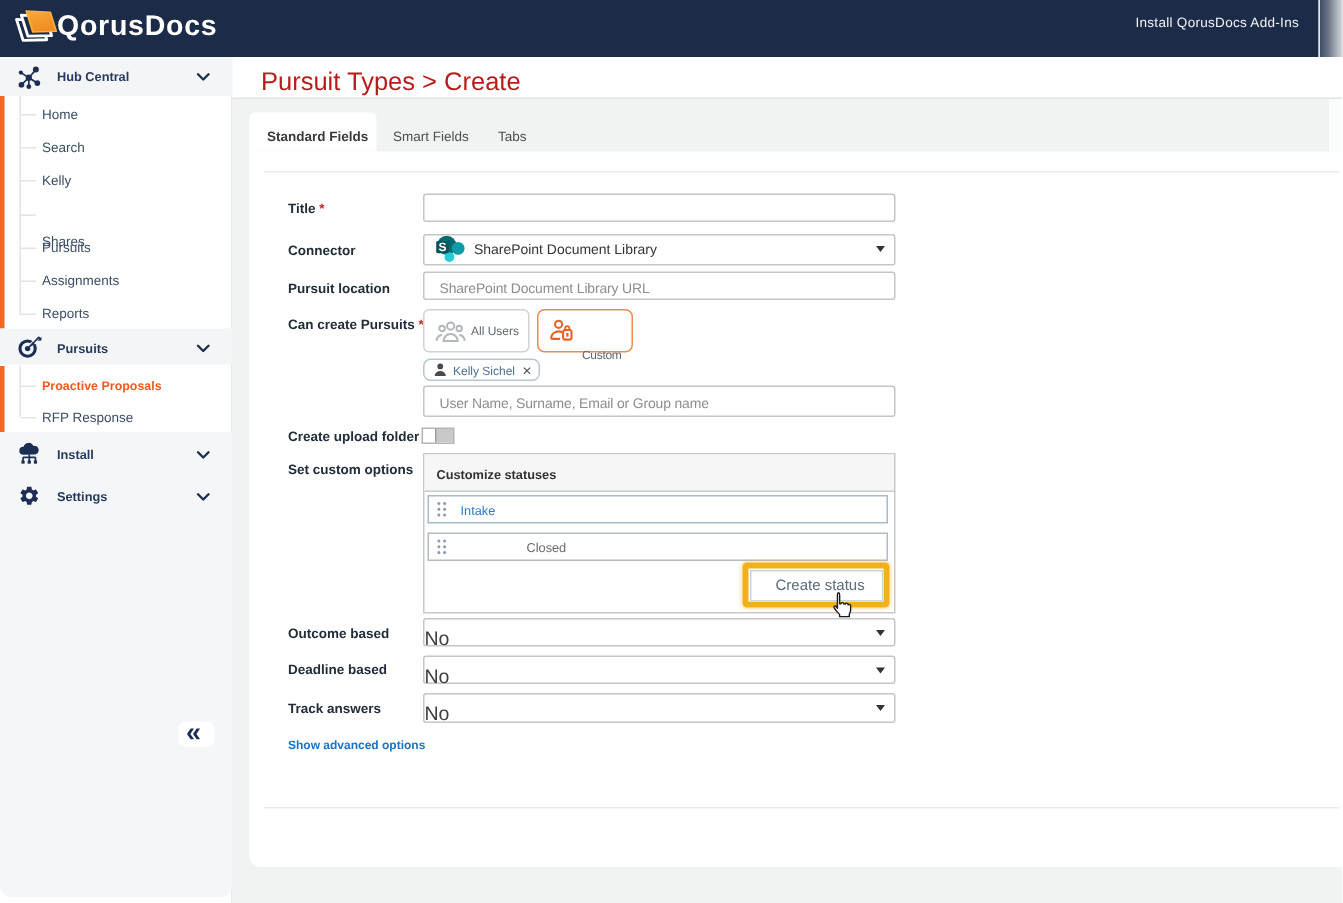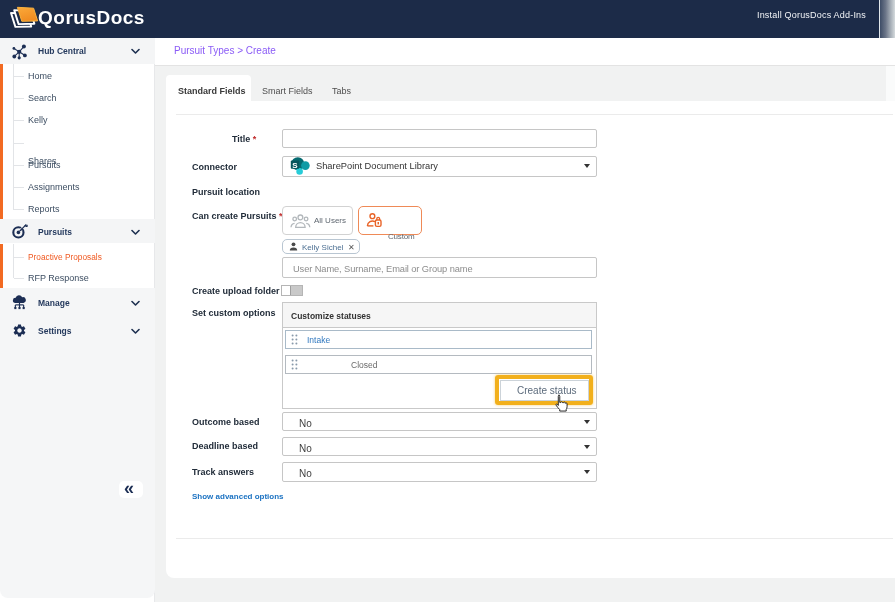--- a/index.html
+++ b/index.html
@@ -18,32 +18,32 @@
   .secrow{left:0;width:155px;height:26px;background:#f4f5f6;}
   .sectxt{position:absolute;left:38px;font-size:8.5px;font-weight:bold;color:#253a5e;}
   .stripe{left:0;width:3px;background:#f26a22;}
   .treev{left:13px;width:1px;background:#e2e4e7;}
   .tick{height:1px;width:10px;left:14px;background:#e2e4e7;}
   .mitem{left:28px;font-size:9px;color:#3d4e62;}
   #graypanel{left:0;top:288px;width:155px;height:310px;background:#f5f6f7;border-radius:0 0 8px 8px;}
   
   #mainbg{left:155px;top:38px;width:740px;height:564px;background:#f1f2f2;}
   #topbar{left:155px;top:38px;width:740px;height:27px;background:#fff;border-bottom:1px solid #e3e3e3;}
-  #crumb{left:174px;top:45px;font-size:10px;color:#8b5cf6;}
+  #crumb{left:174px;top:45px;font-size:17px;color:#b91c1c;}
   #tabactive{left:166px;top:75px;width:85px;height:26px;background:#fff;border-radius:4px 4px 0 0;}
   .tabtxt{top:86px;font-size:9px;color:#4e4e4e;}
   #panel{left:166px;top:101px;width:729px;height:477px;background:#fff;border-radius:0 0 0 8px;}
   .hline{height:1px;background:#ebebeb;left:176px;width:717px;}
   
   .flabel{left:192px;font-size:9px;font-weight:bold;color:#222d3a;}
   .req{color:#c02b2b;}
   .finput{left:282px;width:315px;border:1px solid #c6c6c6;border-radius:2px;background:#fff;box-sizing:border-box;}
   .ph{position:absolute;left:10px;color:#8d8d8d;font-size:9.3px;letter-spacing:-.1px;}
   .caret{width:0;height:0;border-left:3.5px solid transparent;border-right:3.5px solid transparent;border-top:4px solid #333;}
-  .selno{position:absolute;left:16px;font-size:10px;color:#3f3f3f;}
+  .selno{position:absolute;left:0;font-size:13px;color:#3f3f3f;}
 </style>
 </head>
 <body>
 <div id="app">
 
   <div class="abs" id="hdr"></div>
   <svg class="abs" style="left:4px;top:2px;" width="34" height="28" viewBox="0 0 34 28">
     <defs>
         <linearGradient id="og" x1="0" y1="0" x2="0.4" y2="1">
       <stop offset="0" stop-color="#fbaa3a"></stop>
@@ -112,40 +112,40 @@
     <path d="M13.9 4.1 L16.6 4 L16.7 1.5 Z" fill="#1c2e54"></path>
   </svg>
   <div class="abs sectxt" style="top:227px;">Pursuits</div>
   <svg class="abs" style="left:131px;top:229px;" width="9" height="7" viewBox="0 0 9 7">
       <path d="M1 1.5 L4.5 5 L8 1.5" fill="none" stroke="#1e3050" stroke-width="1.6" stroke-linecap="round" stroke-linejoin="round"></path>
     </svg>
 
   <div class="abs stripe" style="top:244px;height:44px;"></div>
   <div class="abs treev" style="top:244px;height:34px;"></div>
   <div class="abs tick" style="top:257px;"></div>
-    <div class="abs mitem" style="top:252px;color:#f05a22;font-weight:normal;font-size:8.3px;">Proactive Proposals</div>
+    <div class="abs mitem" style="top:252px;color:#f05a22;font-weight:bold;font-size:8.3px;">Proactive Proposals</div>
   <div class="abs tick" style="top:278px;"></div>
     <div class="abs mitem" style="top:273px;">RFP Response</div>
 
   <svg class="abs" style="left:12px;top:295px;" width="15" height="15" viewBox="0 0 17 17">
     <path d="M3.8 9.2 a3 3 0 0 1 .4-6 a3.9 3.9 0 0 1 7.3-.7 a3.3 3.3 0 0 1 1.6 6.5 Z" fill="#1c2e54"></path>
     <g stroke="#1c2e54" stroke-width="1.3" fill="none">
       <line x1="8.5" y1="9" x2="8.5" y2="11.2"></line>
       <line x1="3.8" y1="11.2" x2="13.2" y2="11.2"></line>
       <line x1="3.8" y1="11.2" x2="3.8" y2="14.4"></line>
       <line x1="8.5" y1="11.2" x2="8.5" y2="14.4"></line>
       <line x1="13.2" y1="11.2" x2="13.2" y2="14.4"></line>
     </g>
     <g fill="#1c2e54">
       <rect x="2.6" y="13.6" width="2.4" height="2.4"></rect>
         <rect x="7.3" y="13.6" width="2.4" height="2.4"></rect>
         <rect x="12" y="13.6" width="2.4" height="2.4"></rect>
     </g>
   </svg>
-  <div class="abs sectxt" style="top:298px;">Manage</div>
+  <div class="abs sectxt" style="top:298px;">Install</div>
   <svg class="abs" style="left:131px;top:300px;" width="9" height="7" viewBox="0 0 9 7">
       <path d="M1 1.5 L4.5 5 L8 1.5" fill="none" stroke="#1e3050" stroke-width="1.6" stroke-linecap="round" stroke-linejoin="round"></path>
     </svg>
 
   <svg class="abs" style="left:12px;top:323px;" width="15" height="15" viewBox="0 0 24 24">
     <path fill="#1c2e54" d="M19.14,12.94c0.04-0.3,0.06-0.61,0.06-0.94c0-0.32-0.02-0.64-0.07-0.94l2.03-1.58c0.18-0.14,0.23-0.41,0.12-0.61l-1.92-3.32c-0.12-0.22-0.37-0.29-0.59-0.22l-2.39,0.96c-0.5-0.38-1.03-0.7-1.62-0.94L14.4,2.81c-0.04-0.24-0.24-0.41-0.48-0.41h-3.84c-0.24,0-0.43,0.17-0.47,0.41L9.25,5.35C8.66,5.59,8.12,5.92,7.63,6.29L5.24,5.33c-0.22-0.08-0.47,0-0.59,0.22L2.74,8.87C2.62,9.08,2.66,9.34,2.86,9.48l2.03,1.58C4.84,11.36,4.8,11.69,4.8,12s0.02,0.64,0.07,0.94l-2.03,1.58c-0.18,0.14-0.23,0.41-0.12,0.61l1.92,3.32c0.12,0.22,0.37,0.29,0.59,0.22l2.39-0.96c0.5,0.38,1.03,0.7,1.62,0.94l0.36,2.54c0.05,0.24,0.24,0.41,0.48,0.41h3.84c0.24,0,0.44-0.17,0.47-0.41l0.36-2.54c0.59-0.24,1.13-0.56,1.62-0.94l2.39,0.96c0.22,0.08,0.47,0,0.59-0.22l1.92-3.32c0.12-0.22,0.07-0.47-0.12-0.61L19.14,12.94z M12,15.6c-1.98,0-3.6-1.62-3.6-3.6s1.62-3.6,3.6-3.6s3.6,1.62,3.6,3.6S13.98,15.6,12,15.6z"></path>
   </svg>
   <div class="abs sectxt" style="top:326px;">Settings</div>
   <svg class="abs" style="left:131px;top:328px;" width="9" height="7" viewBox="0 0 9 7">
       <path d="M1 1.5 L4.5 5 L8 1.5" fill="none" stroke="#1e3050" stroke-width="1.6" stroke-linecap="round" stroke-linejoin="round"></path>
@@ -159,21 +159,21 @@
   <div class="abs" id="crumb">Pursuit Types &gt; Create</div>
   <div class="abs" id="tabactive"></div>
   <div class="abs tabtxt" style="left:178px;font-weight:bold;color:#3a3a3a;">Standard Fields</div>
   <div class="abs tabtxt" style="left:262px;">Smart Fields</div>
   <div class="abs tabtxt" style="left:332px;">Tabs</div>
   <div class="abs" style="left:886px;top:66px;width:9px;height:35px;background:#fafbfb;"></div>
   <div class="abs" id="panel"></div>
   <div class="abs hline" style="top:114px;"></div>
   <div class="abs hline" style="top:538px;"></div>
 
-  <div class="abs flabel" style="top:134px;margin-left:40px;">Title <span class="req">*</span></div>
+  <div class="abs flabel" style="top:134px;">Title <span class="req">*</span></div>
   <div class="abs flabel" style="top:162px;">Connector</div>
   <div class="abs flabel" style="top:187px;">Pursuit location</div>
   <div class="abs flabel" style="top:211px;">Can create Pursuits <span class="req">*</span></div>
   <div class="abs flabel" style="top:286px;">Create upload folder</div>
   <div class="abs flabel" style="top:308px;">Set custom options</div>
   <div class="abs flabel" style="top:417px;">Outcome based</div>
   <div class="abs flabel" style="top:441px;">Deadline based</div>
   <div class="abs flabel" style="top:467px;">Track answers</div>
 
   <div class="abs finput" style="top:129px;height:19px;"></div>
@@ -182,20 +182,23 @@
   <svg class="abs" style="left:289px;top:157px;" width="22" height="19" viewBox="0 0 22 19">
     <circle cx="8.8" cy="6.6" r="6.4" fill="#056a70"></circle>
     <circle cx="16.4" cy="8.6" r="4.3" fill="#0e9ba5"></circle>
     <circle cx="10.6" cy="14.4" r="3.3" fill="#27ccd8"></circle>
     <rect x="1.8" y="3.6" width="8.4" height="8.2" rx="1" fill="#07565c"></rect>
     <text x="6" y="10.6" font-size="8" font-weight="bold" fill="#fff" text-anchor="middle" font-family="Liberation Sans">S</text>
   </svg>
   <div class="abs" style="left:316px;top:161px;font-size:9.3px;color:#333;">SharePoint Document Library</div>
   <div class="abs caret" style="left:584px;top:164px;"></div>
 
+  <div class="abs finput" style="top:181px;height:19px;">
+      <span class="ph" style="top:5px;">SharePoint Document Library URL</span>
+    </div>
 
   <div class="abs" style="left:282px;top:206px;width:71px;height:29px;border:1px solid #d2d2d2;border-radius:4px;background:#fff;box-sizing:border-box;"></div>
   <svg class="abs" style="left:290px;top:213px;" width="21" height="16" viewBox="0 0 21 16">
     <g fill="none" stroke="#b3b8bc" stroke-width="1.3">
       <circle cx="4.7" cy="6" r="1.8"></circle>
         <circle cx="16.1" cy="6" r="1.8"></circle>
         <circle cx="10.4" cy="4.4" r="2.4"></circle>
       <path d="M1 14.2 q0.3-3.6 3.6-3.9"></path>
       <path d="M19.8 14.2 q-0.3-3.6-3.6-3.9"></path>
       <path d="M5.7 14.3 a4.7 4.7 0 0 1 9.4 0 Z" fill="#fff"></path>

